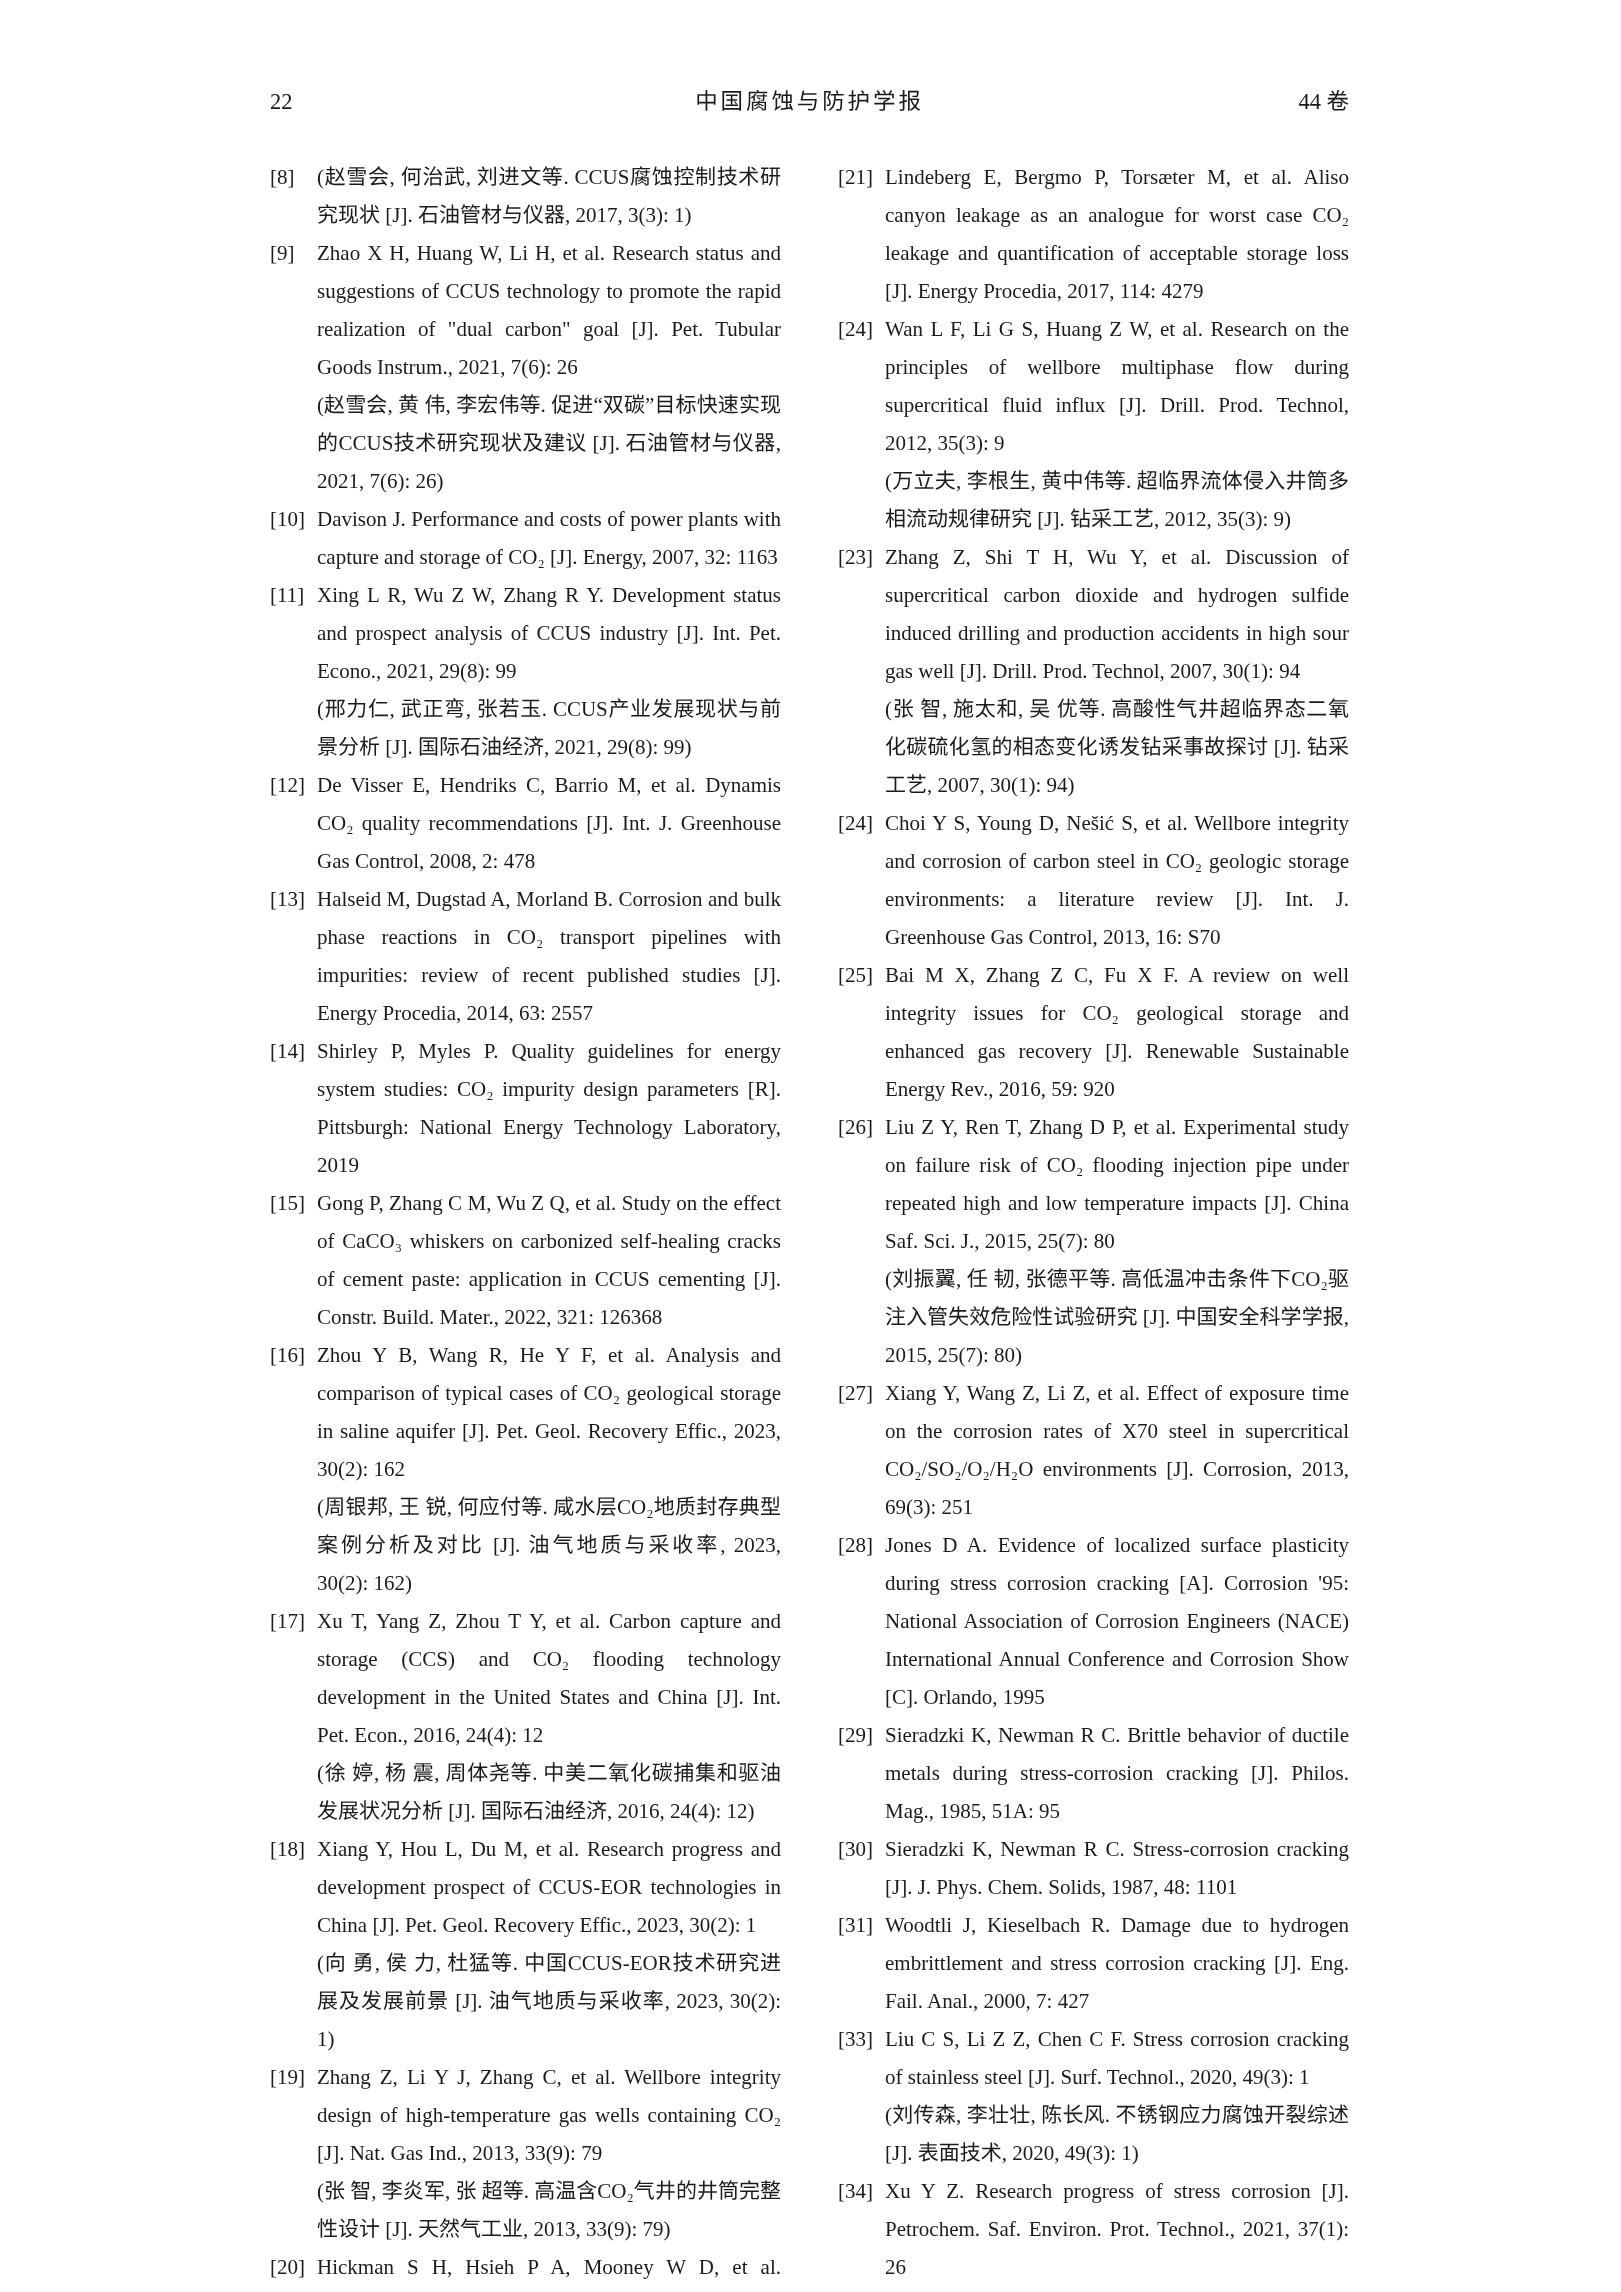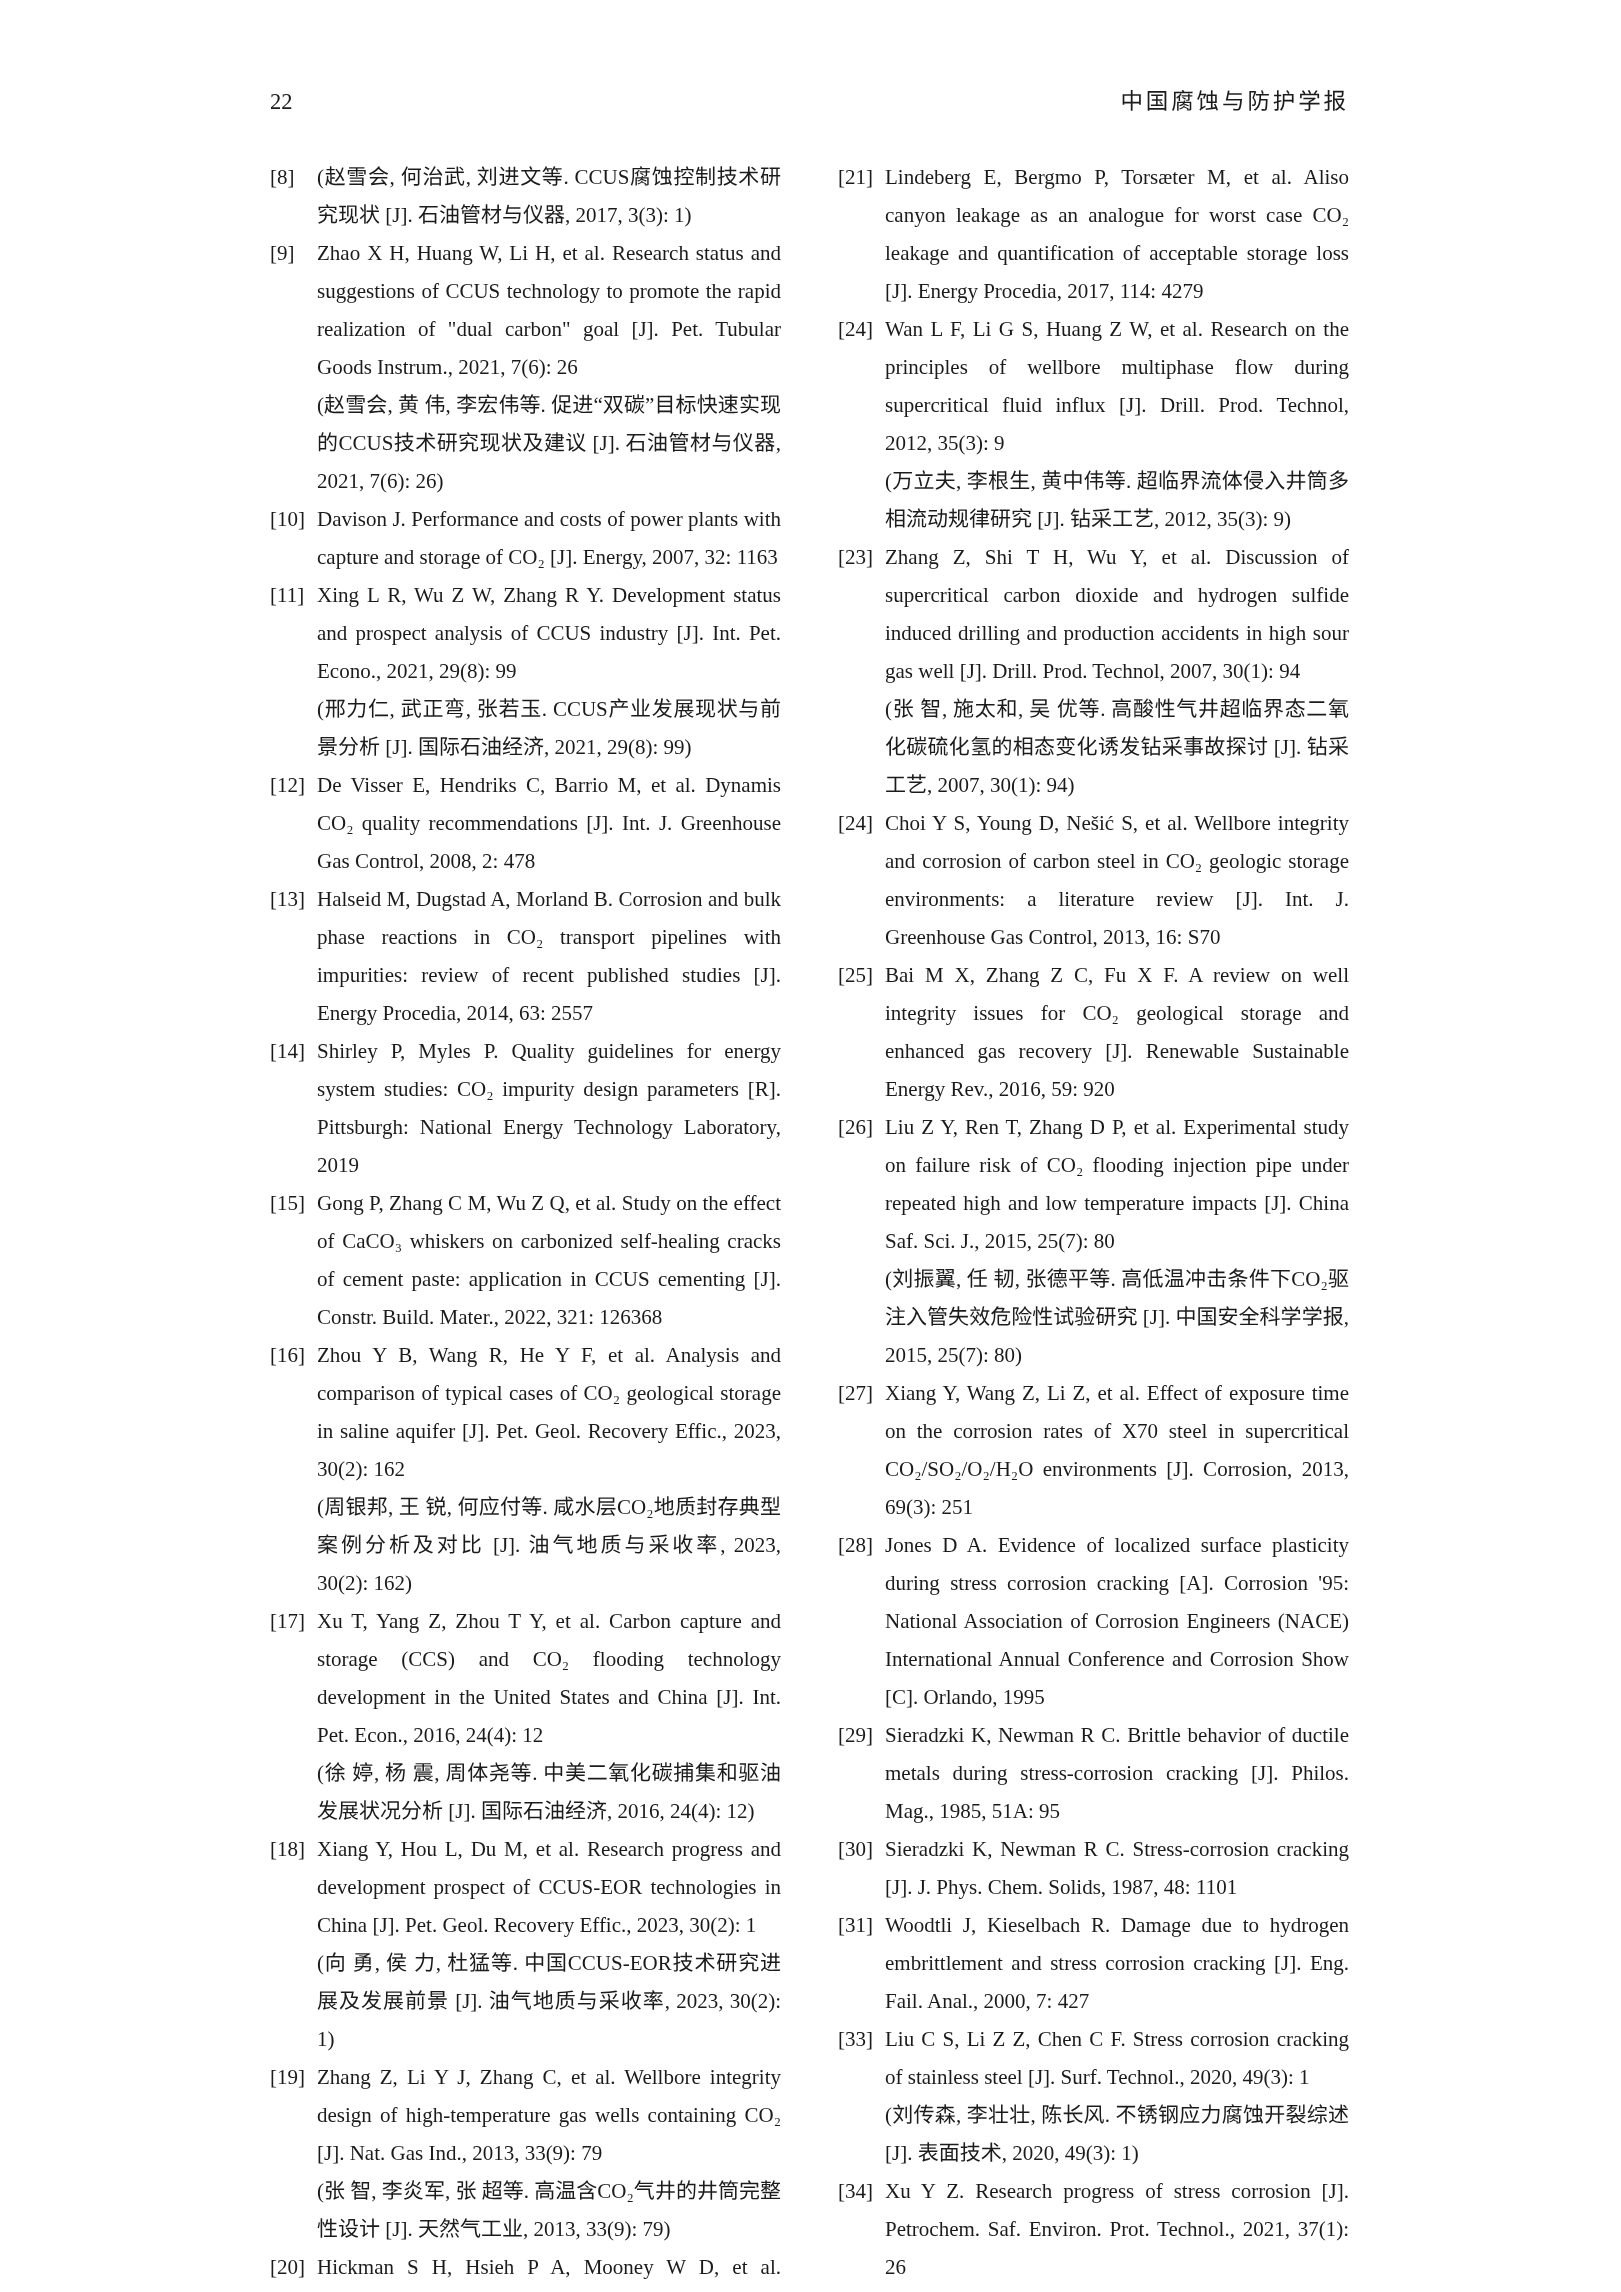--- a/index.html
+++ b/index.html
@@ -55,20 +55,21 @@
   }
 </style>
 </head>
 <body>
 
 <div class="page">
 
   <header class="page-header">
     <span class="side">22</span>
     <span class="journal-title">中国腐蚀与防护学报</span>
+    <span class="side right">44 卷</span>
   </header>
 
   <main class="columns">
     <div class="col" id="col-left">
   <div class="ref">
     <span class="ref-num">[8]</span>
     <span class="ref-body">
       <span class="ref-zh">(赵雪会, 何治武, 刘进文等. CCUS腐蚀控制技术研究现状 [J]. 石油管材与仪器, 2017, 3(3): 1)</span>
     </span>
   </div>

